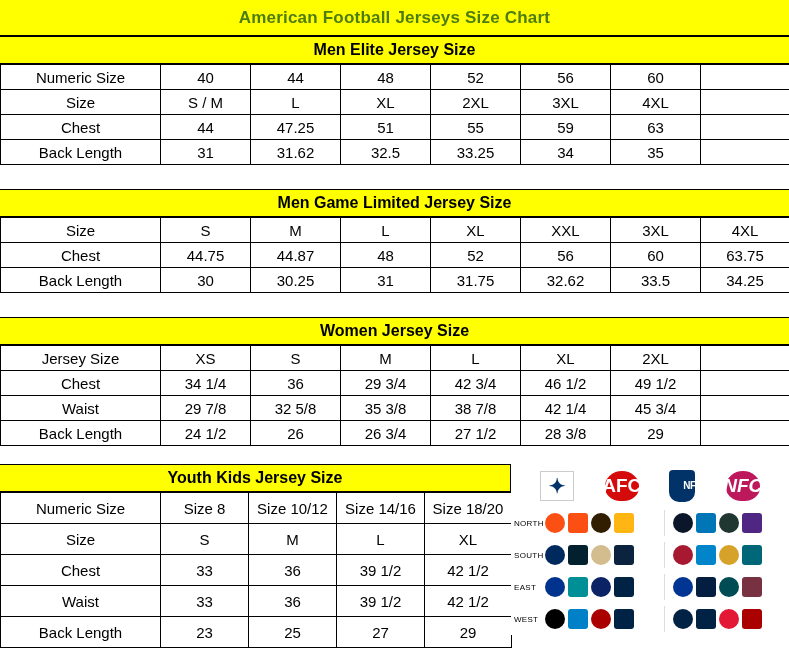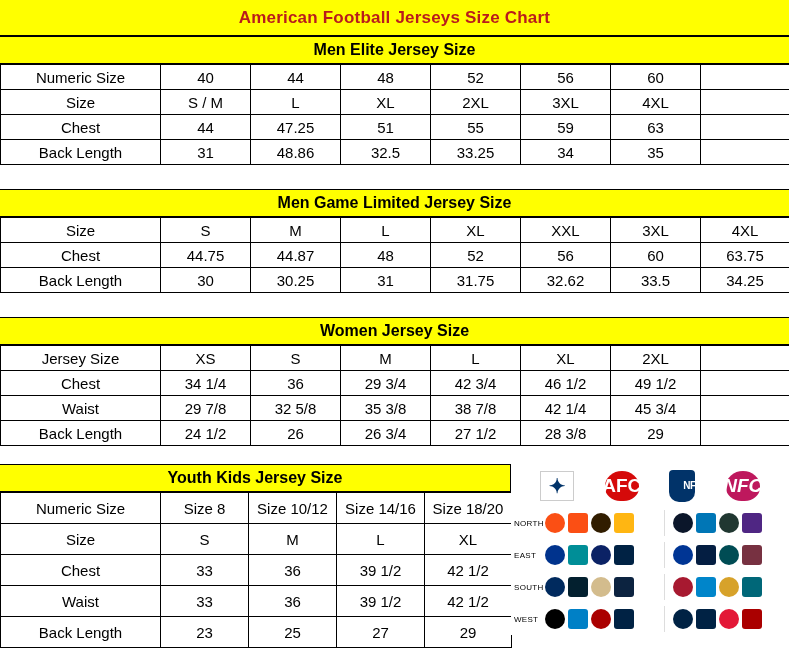--- a/index.html
+++ b/index.html
@@ -21,21 +21,21 @@
     height: 36px;
     background: #ffff00;
     display: flex;
     align-items: center;
     justify-content: center;
     border-bottom: 1px solid #000;
   }
   .title-bar .t {
     font-size: 17px;
     font-weight: bold;
-    color: #b91c1c;
+    color: #4d7c0f;
     letter-spacing: 0.2px;
   }
   .section-head {
     width: 789px;
     background: #ffff00;
     height: 28px;
     display: flex;
     align-items: center;
     justify-content: center;
     border-top: 1px solid #000;
@@ -230,21 +230,21 @@
         <td>47.25</td>
         <td>51</td>
         <td>55</td>
         <td>59</td>
         <td>63</td>
         <td class="blank"></td>
       </tr>
       <tr>
         <td>Back Length</td>
         <td>31</td>
-        <td>48.86</td>
+        <td>31.62</td>
         <td>32.5</td>
         <td>33.25</td>
         <td>34</td>
         <td>35</td>
         <td class="blank"></td>
       </tr>
     </tbody>
   </table>
 
   <div class="gap"></div>
@@ -431,50 +431,50 @@
           <span class="sep"></span>
           <span class="team-group right">
             <i class="team-dot round" style="background:#0b162a"></i>
             <i class="team-dot" style="background:#0076b6"></i>
             <i class="team-dot round" style="background:#203731"></i>
             <i class="team-dot" style="background:#4f2683"></i>
           </span>
         </div>
 
         <div class="div-row">
+          <span class="div-label">SOUTH</span>
+          <span class="team-group">
+            <i class="team-dot round" style="background:#002a5e"></i>
+            <i class="team-dot" style="background:#03202f"></i>
+            <i class="team-dot round" style="background:#d3bc8d"></i>
+            <i class="team-dot" style="background:#0c2340"></i>
+          </span>
+          <span class="sep"></span>
+          <span class="team-group right">
+            <i class="team-dot round" style="background:#a71930"></i>
+            <i class="team-dot" style="background:#0085ca"></i>
+            <i class="team-dot round" style="background:#d7a22a"></i>
+            <i class="team-dot" style="background:#006778"></i>
+          </span>
+        </div>
+
+        <div class="div-row">
           <span class="div-label">EAST</span>
           <span class="team-group">
             <i class="team-dot round" style="background:#00338d"></i>
             <i class="team-dot" style="background:#008e97"></i>
             <i class="team-dot round" style="background:#0b2265"></i>
             <i class="team-dot" style="background:#002244"></i>
           </span>
           <span class="sep"></span>
           <span class="team-group right">
             <i class="team-dot round" style="background:#003594"></i>
             <i class="team-dot" style="background:#041e42"></i>
             <i class="team-dot round" style="background:#004c54"></i>
             <i class="team-dot" style="background:#773141"></i>
-          </span>
-        </div>
-
-        <div class="div-row">
-          <span class="div-label">SOUTH</span>
-          <span class="team-group">
-            <i class="team-dot round" style="background:#002a5e"></i>
-            <i class="team-dot" style="background:#03202f"></i>
-            <i class="team-dot round" style="background:#d3bc8d"></i>
-            <i class="team-dot" style="background:#0c2340"></i>
-          </span>
-          <span class="sep"></span>
-          <span class="team-group right">
-            <i class="team-dot round" style="background:#a71930"></i>
-            <i class="team-dot" style="background:#0085ca"></i>
-            <i class="team-dot round" style="background:#d7a22a"></i>
-            <i class="team-dot" style="background:#006778"></i>
           </span>
         </div>
 
         <div class="div-row">
           <span class="div-label">WEST</span>
           <span class="team-group">
             <i class="team-dot round" style="background:#000000"></i>
             <i class="team-dot" style="background:#0080c6"></i>
             <i class="team-dot round" style="background:#aa0000"></i>
             <i class="team-dot" style="background:#002244"></i>

